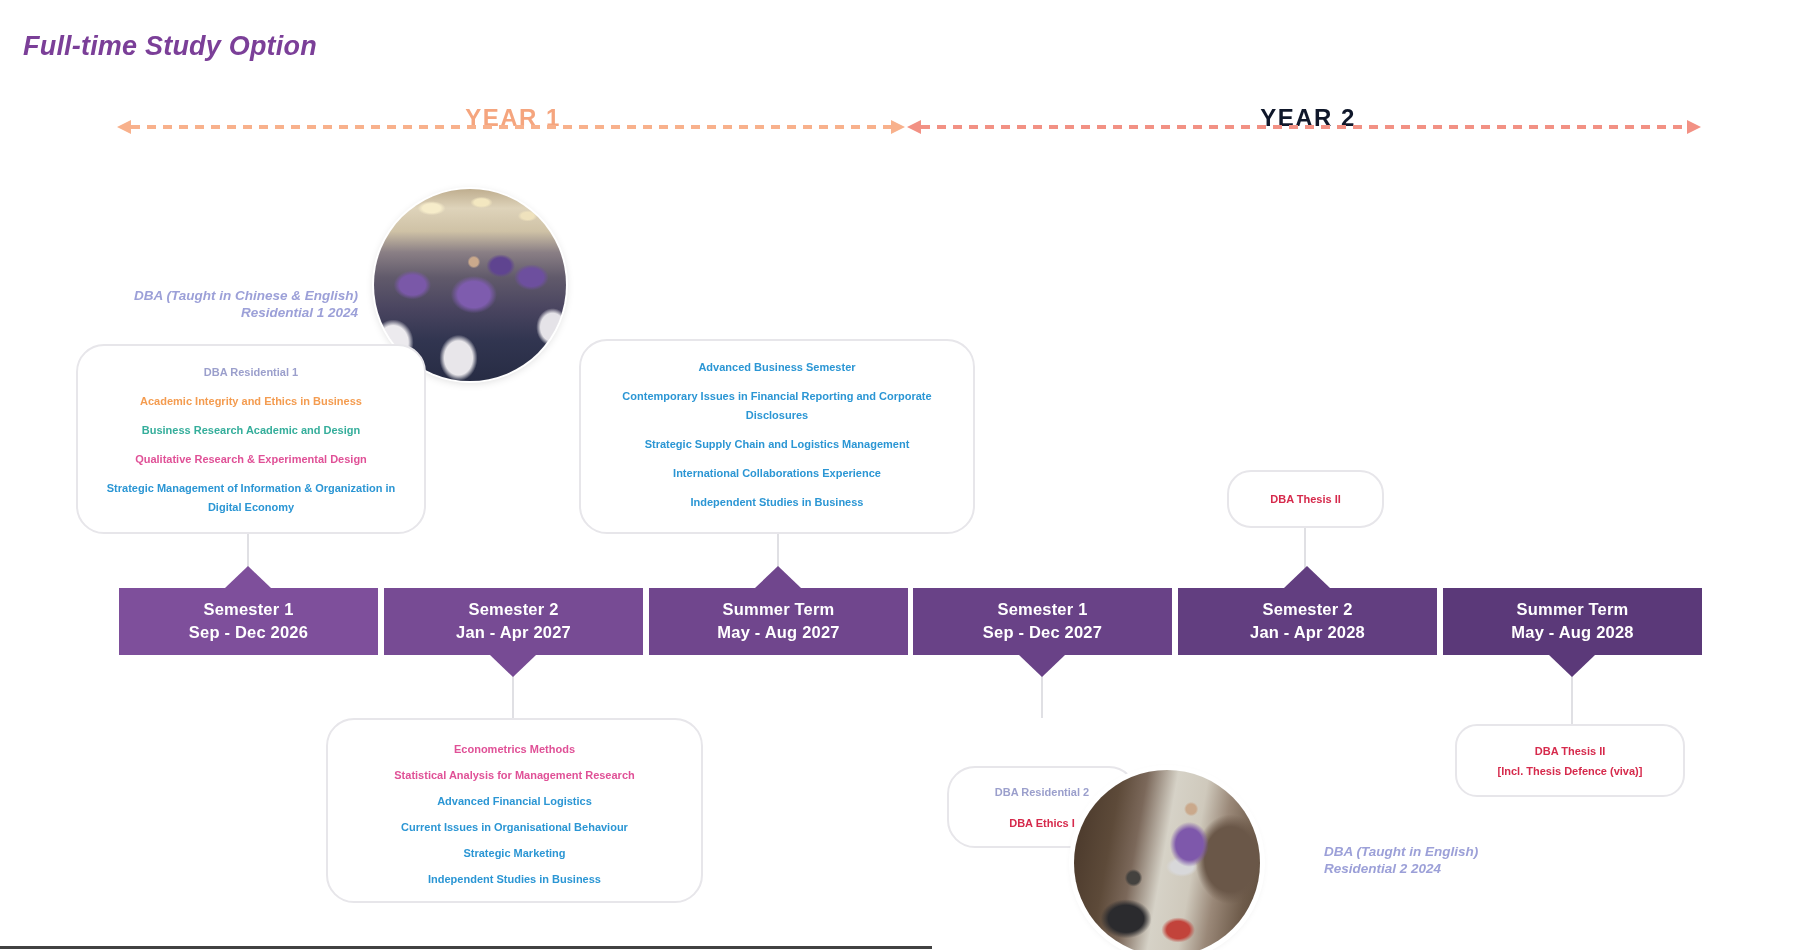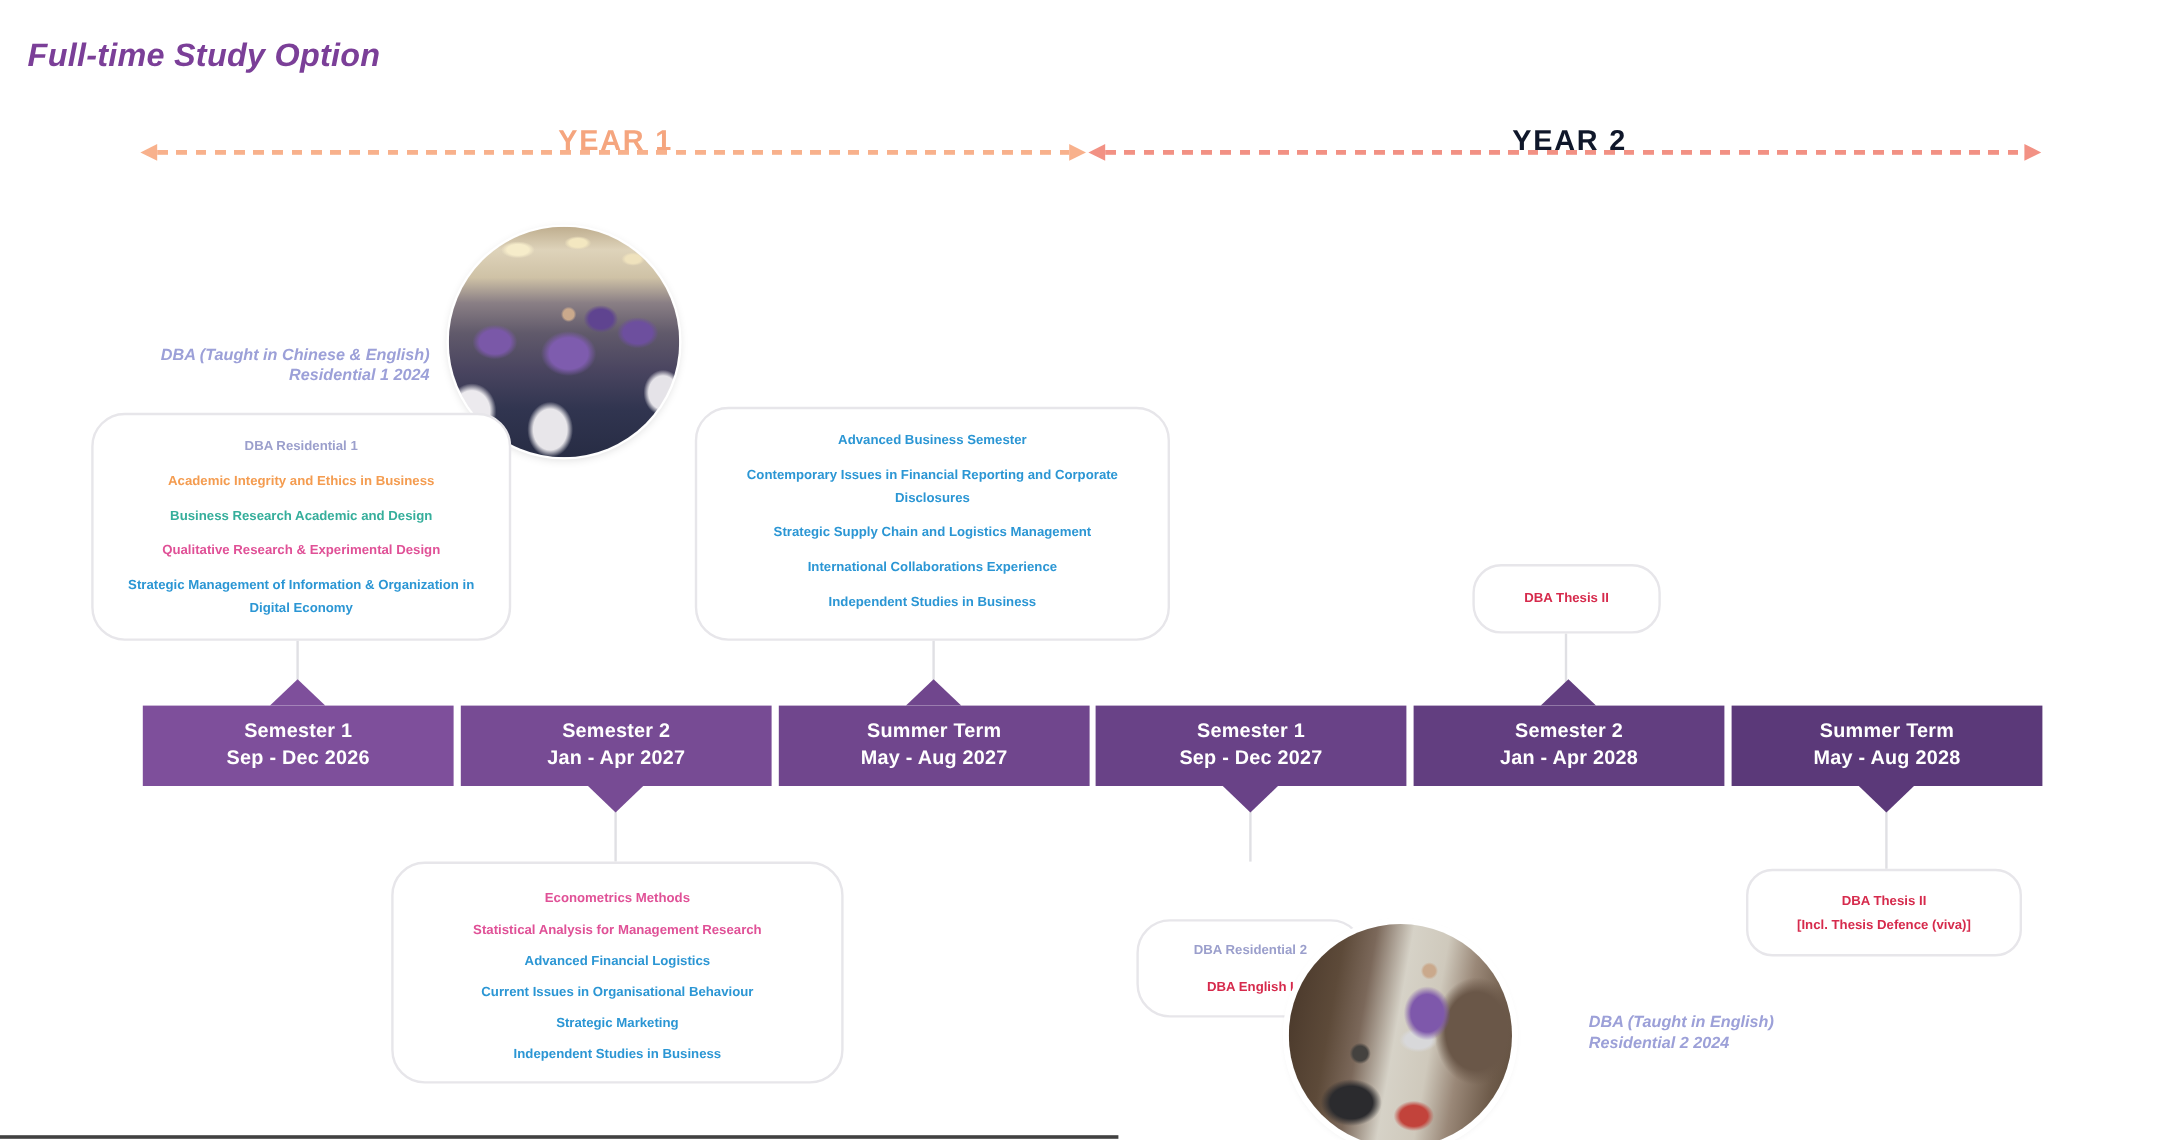--- a/index.html
+++ b/index.html
@@ -178,21 +178,21 @@
     <div class="ci" style="color: rgb(224, 81, 151);">Econometrics Methods</div>
     <div class="ci" style="color: rgb(224, 81, 151);">Statistical Analysis for Management Research</div>
     <div class="ci" style="color: rgb(43, 150, 212);">Advanced Financial Logistics</div>
     <div class="ci" style="color: rgb(43, 150, 212);">Current Issues in Organisational Behaviour</div>
     <div class="ci" style="color: rgb(43, 150, 212);">Strategic Marketing</div>
     <div class="ci" style="color: rgb(43, 150, 212);">Independent Studies in Business</div>
   </div>
 
   <div id="card-residential2" class="abs card">
     <div class="ci" style="color: rgb(155, 159, 204);">DBA Residential 2</div>
-    <div class="ci" style="color: rgb(214, 42, 76);">DBA English I</div>
+    <div class="ci" style="color: rgb(214, 42, 76);">DBA Ethics I</div>
   </div>
 
   <div id="card-thesis2-final" class="abs card">
     <div class="ci" style="color: rgb(214, 42, 76);">DBA Thesis II</div>
     <div class="ci" style="color: rgb(214, 42, 76);">[Incl. Thesis Defence (viva)]</div>
   </div>
 
   <div id="photo2" class="abs photo"></div>
   <div id="caption2" class="abs photo-caption" style="color: rgb(156, 160, 216); margin-left: 42px;">
     <div>DBA (Taught in English)</div>

